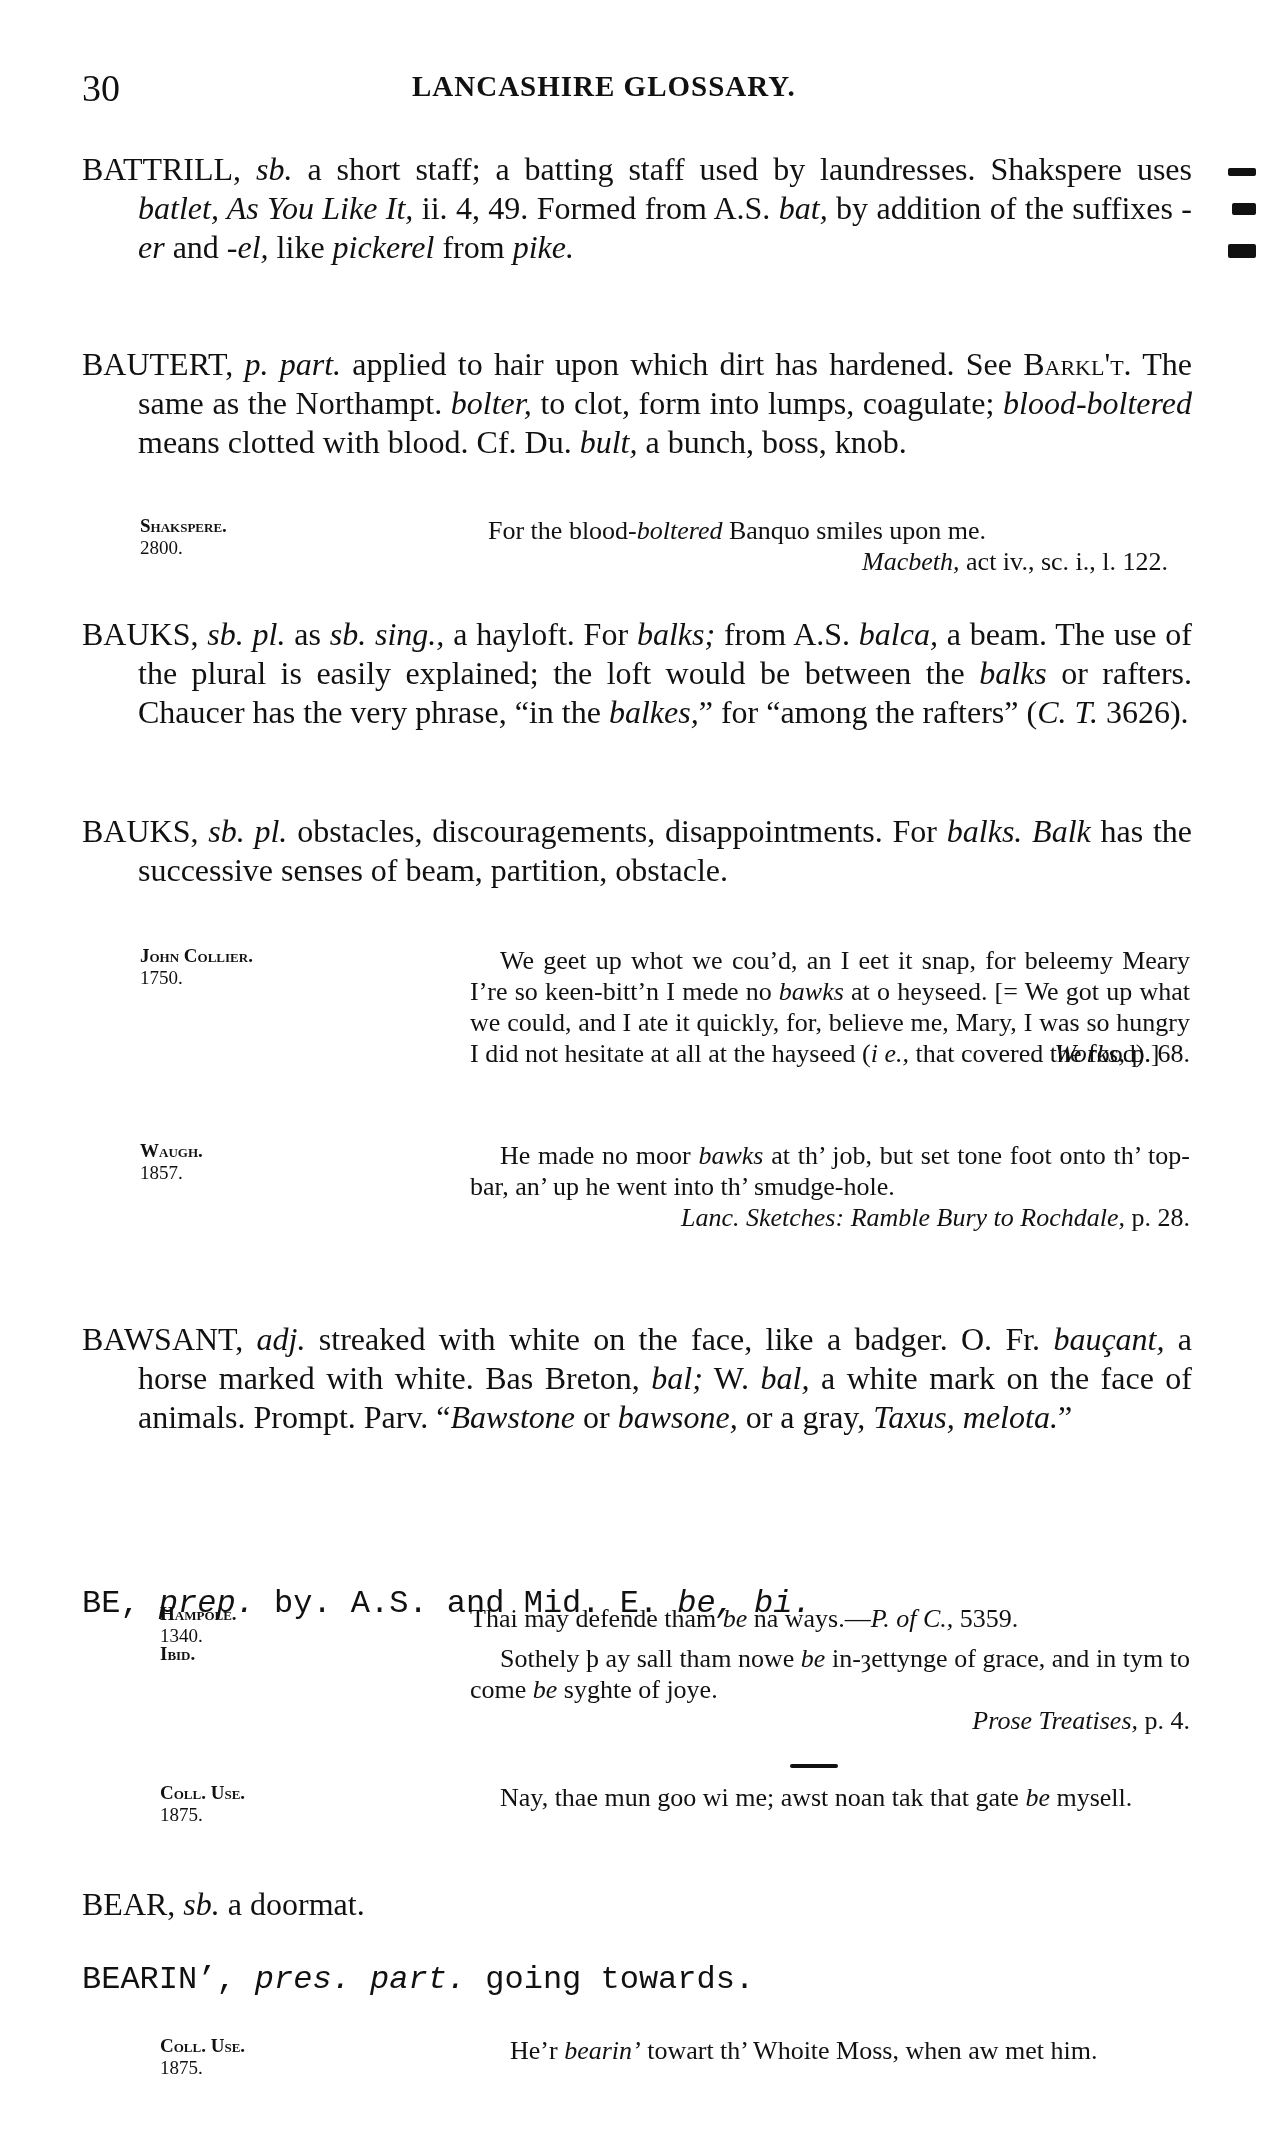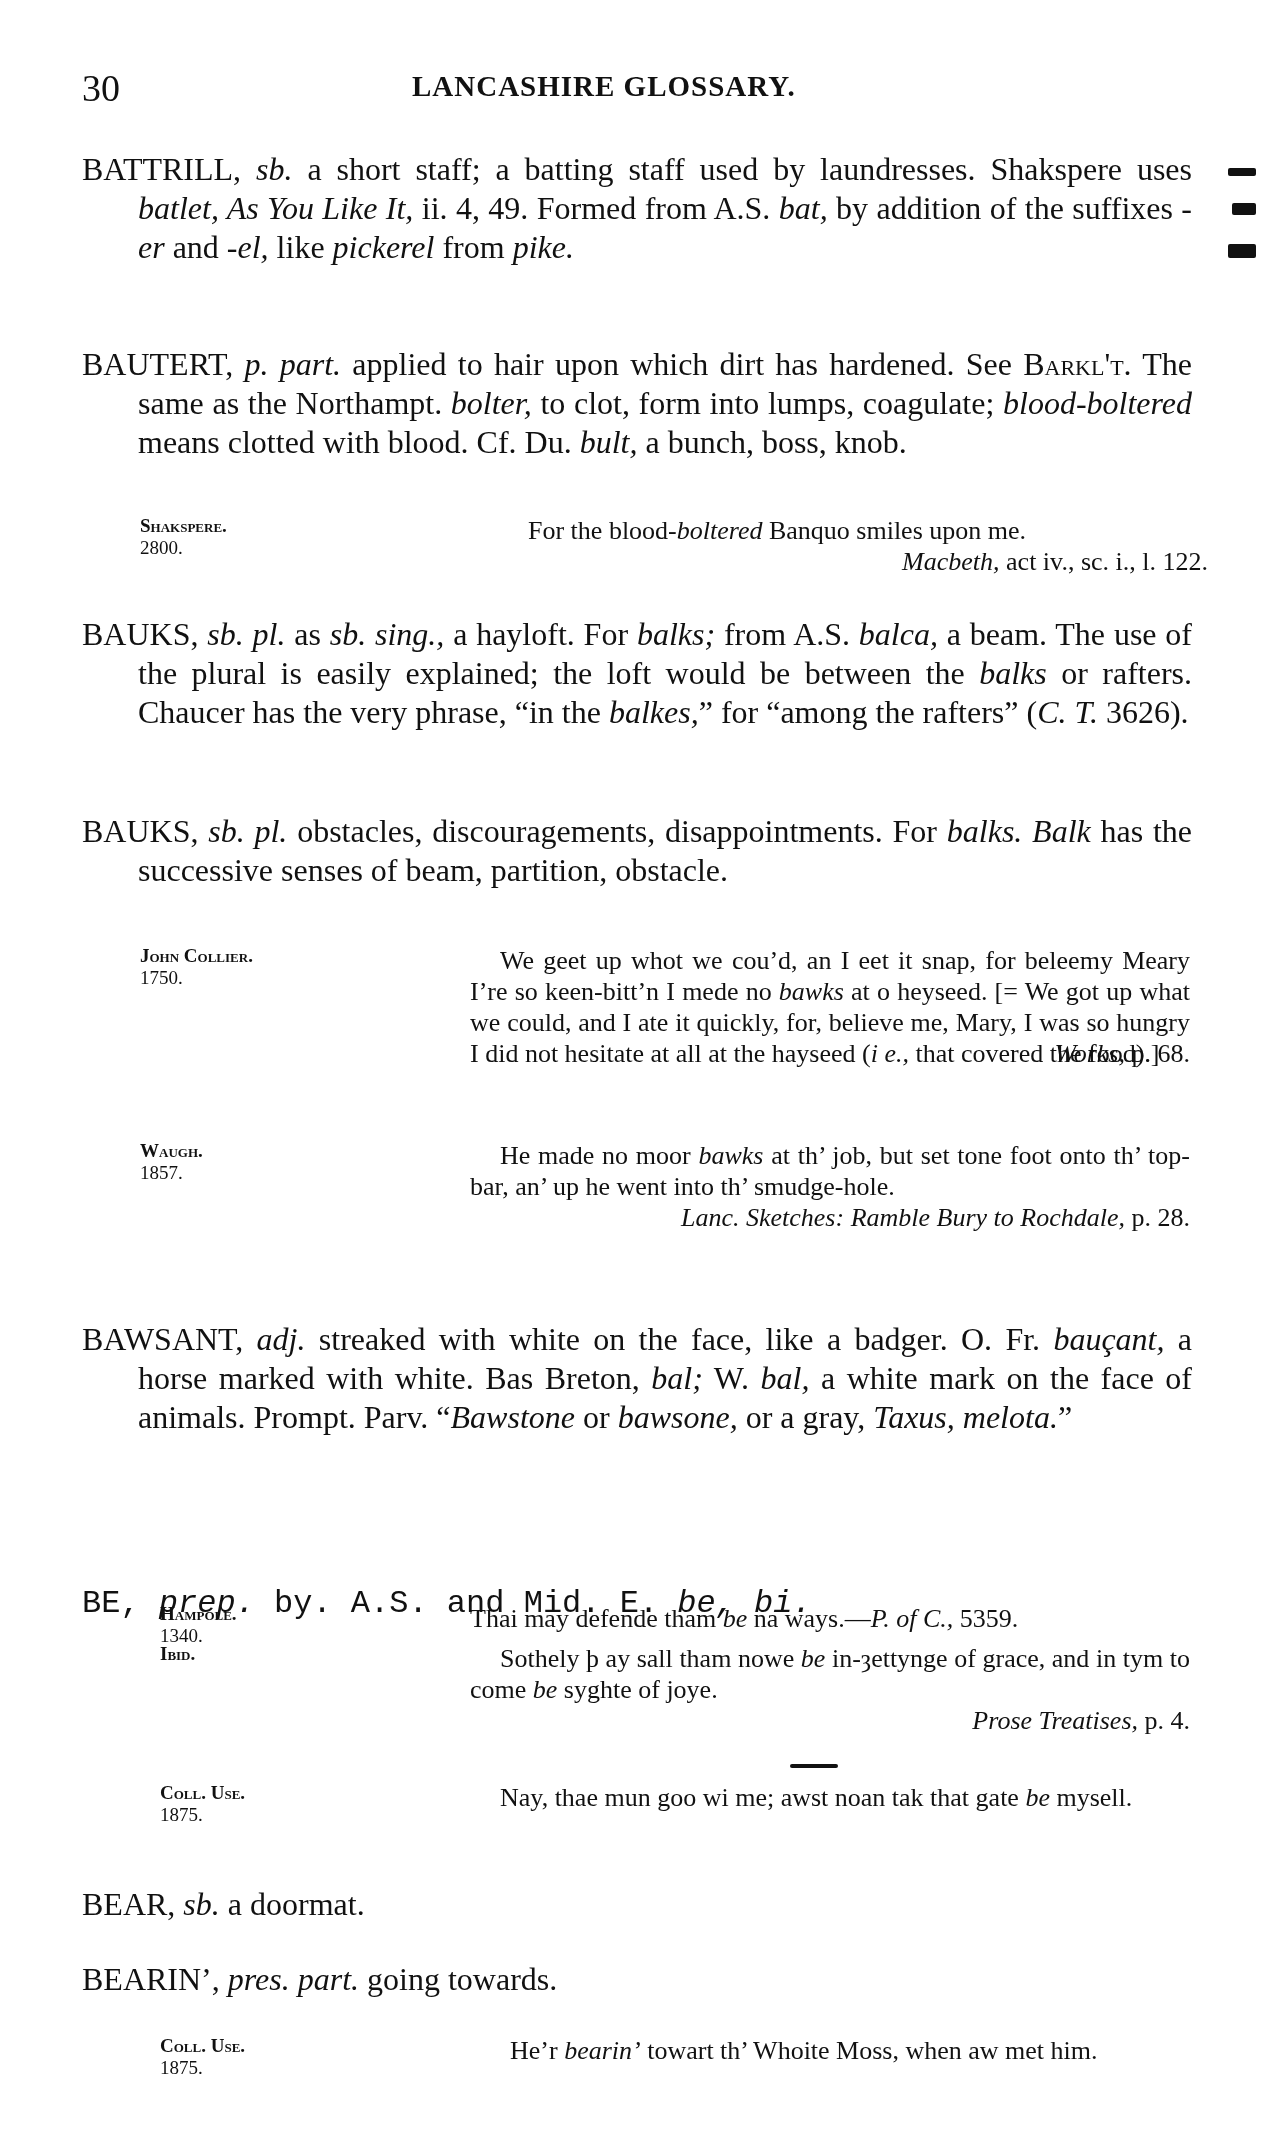--- a/index.html
+++ b/index.html
@@ -45,21 +45,21 @@
   <div class="smudge" style="left:1228px;top:244px;width:28px;height:14px;"></div>
 
   <div class="entry" style="top:345px;">
     <div class="headline"><span>BAUTERT, </span><span class="i">p. part.</span><span> applied to hair upon which dirt has hardened. See </span><span class="sc">Barkl't.</span><span>  The same as the Northampt. </span><span class="i">bolter,</span><span> to clot, form into lumps, coagulate; </span><span class="i">blood-boltered</span><span> means clotted with blood. Cf. Du. </span><span class="i">bult,</span><span> a bunch, boss, knob.</span></div>
   </div>
   <div class="cite" style="top:515px;">
     <div class="cite-author" style="left:140px;">
       <span>Shakspere.</span>
       <span class="cite-year">2800.</span>
     </div>
-    <div class="cite-body" style="left:528px;width:680px;">
+    <div class="cite-body" style="left:488px;width:680px;">
       <span><span>For the blood-</span><span class="i">boltered</span><span> Banquo smiles upon me.</span></span>
       <span class="cite-source"><span class="i">Macbeth,</span><span> act iv., sc. i., l. 122.</span></span>
     </div>
   </div>
 
   <div class="entry" style="top:615px;">
     <div class="headline"><span>BAUKS, </span><span class="i">sb. pl.</span><span> as </span><span class="i">sb. sing.,</span><span> a hayloft.  For </span><span class="i">balks;</span><span> from A.S. </span><span class="i">balca,</span><span> a beam.  The use of the plural is easily explained; the loft would be between the </span><span class="i">balks</span><span> or rafters.  Chaucer has the very phrase, “in the </span><span class="i">balkes,</span><span>” for “among the rafters” (</span><span class="i">C. T.</span><span> 3626).</span></div>
   </div>
 
   <div class="entry" style="top:812px;">
@@ -119,21 +119,21 @@
     </div>
     <div class="cite-body" style="left:470px;width:720px;">
       <span class="indent"></span><span><span>Nay, thae mun goo wi me; awst noan tak that gate </span><span class="i">be</span><span> mysell.</span></span>
     </div>
   </div>
 
   <div class="entry" style="top:1885px;">
     <div class="headline"><span>BEAR, </span><span class="i">sb.</span><span> a doormat.</span></div>
   </div>
 
-  <div class="entry" style="top:1960px;">
+  <div class="entry" style="top:1960px;font-family:Liberation Mono, monospace;">
     <div class="headline"><span>BEARIN’, </span><span class="i">pres. part.</span><span> going towards.</span></div>
   </div>
   <div class="cite" style="top:2035px;">
     <div class="cite-author" style="left:160px;">
       <span>Coll. Use.</span>
       <span class="cite-year">1875.</span>
     </div>
     <div class="cite-body" style="left:480px;width:715px;">
       <span class="indent"></span><span><span>He’r </span><span class="i">bearin’</span><span> towart th’ Whoite Moss, when aw met him.</span></span>
     </div>

